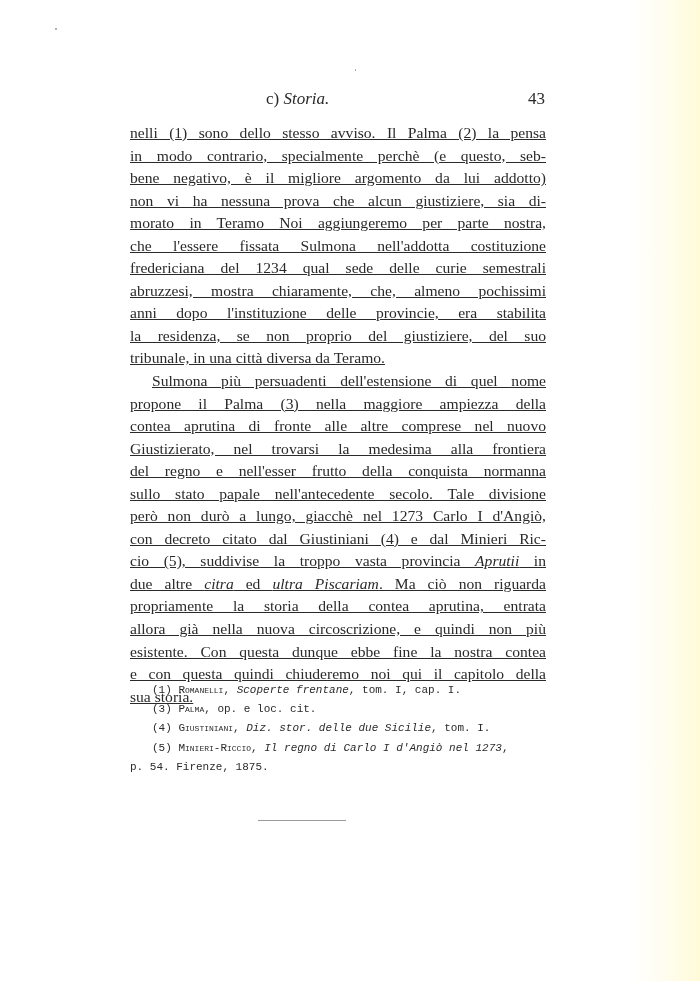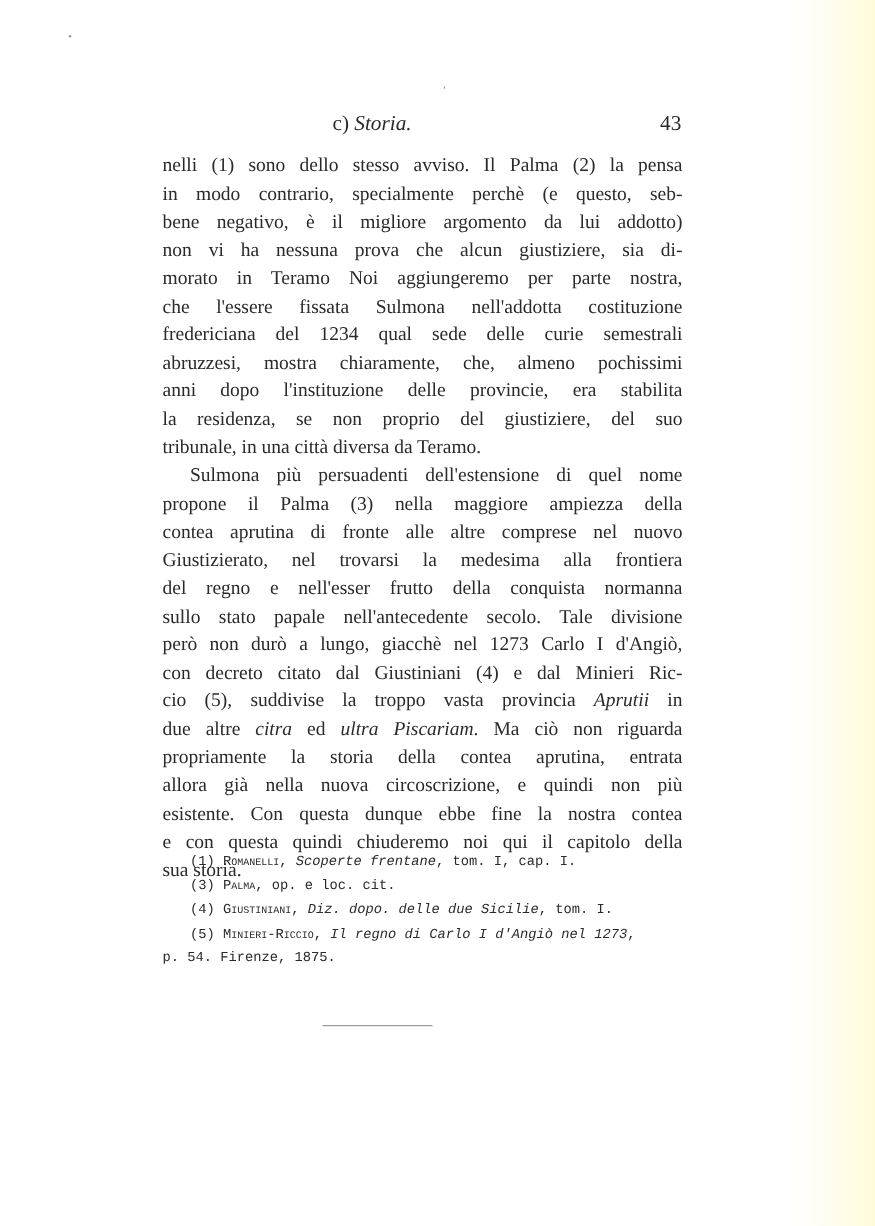--- a/index.html
+++ b/index.html
@@ -16,21 +16,21 @@
       font-size: 17px;
     }
     .header .title { position: absolute; left: 136px; top: 0; }
     .header .title i { font-style: italic; }
     .header .pagenum { position: absolute; right: 0; top: 0; }
     .body {
       position: absolute; top: 122px; left: 130px; width: 416px;
       font-size: 15.6px; line-height: 22.55px;
       text-align: justify;
     }
-    .line { display: block; white-space: nowrap; text-align: justify; text-align-last: justify; height: 22.55px; }
+    .line { display: block; white-space: nowrap; text-align: justify; text-align-last: justify; height: 22.55px; text-decoration: underline; }
     .line.last { text-align-last: left; }
     .line.indent { padding-left: 22px; }
     .footnotes {
       position: absolute; top: 681px; left: 130px; width: 420px;
       font-size: 11px; line-height: 19.2px; font-family: Liberation Mono, monospace;
     }
     .fn { display: block; white-space: nowrap; padding-left: 0; }
     .fn.indent { padding-left: 22px; }
     .sc { font-variant: small-caps; }
     .rule {
@@ -73,18 +73,18 @@
     <span class="line">propriamente la storia della contea aprutina, entrata</span>
     <span class="line">allora già nella nuova circoscrizione, e quindi non più</span>
     <span class="line">esistente. Con questa dunque ebbe fine la nostra contea</span>
     <span class="line">e con questa quindi chiuderemo noi qui il capitolo della</span>
     <span class="line last">sua storia.</span>
   </div>
 
 <div class="footnotes" id="footnotes">
     <span class="fn indent"><span>(1) </span><span class="sc">Romanelli</span>, <i>Scoperte frentane</i>, tom. I, cap. I.</span>
     <span class="fn indent"><span>(3) </span><span class="sc">Palma</span>, op. e loc. cit.</span>
-    <span class="fn indent"><span>(4) </span><span class="sc">Giustiniani</span>, <i>Diz. dopo. delle due Sicilie</i>, tom. I.</span>
+    <span class="fn indent"><span>(4) </span><span class="sc">Giustiniani</span>, <i>Diz. stor. delle due Sicilie</i>, tom. I.</span>
     <span class="fn indent"><span>(5) </span><span class="sc">Minieri-Riccio</span>, <i>Il regno di Carlo I d'Angiò nel 1273</i>,</span>
     <span class="fn">p. 54. Firenze, 1875.</span>
   </div>
 
 <div class="rule"></div>
 
 </body></html>

